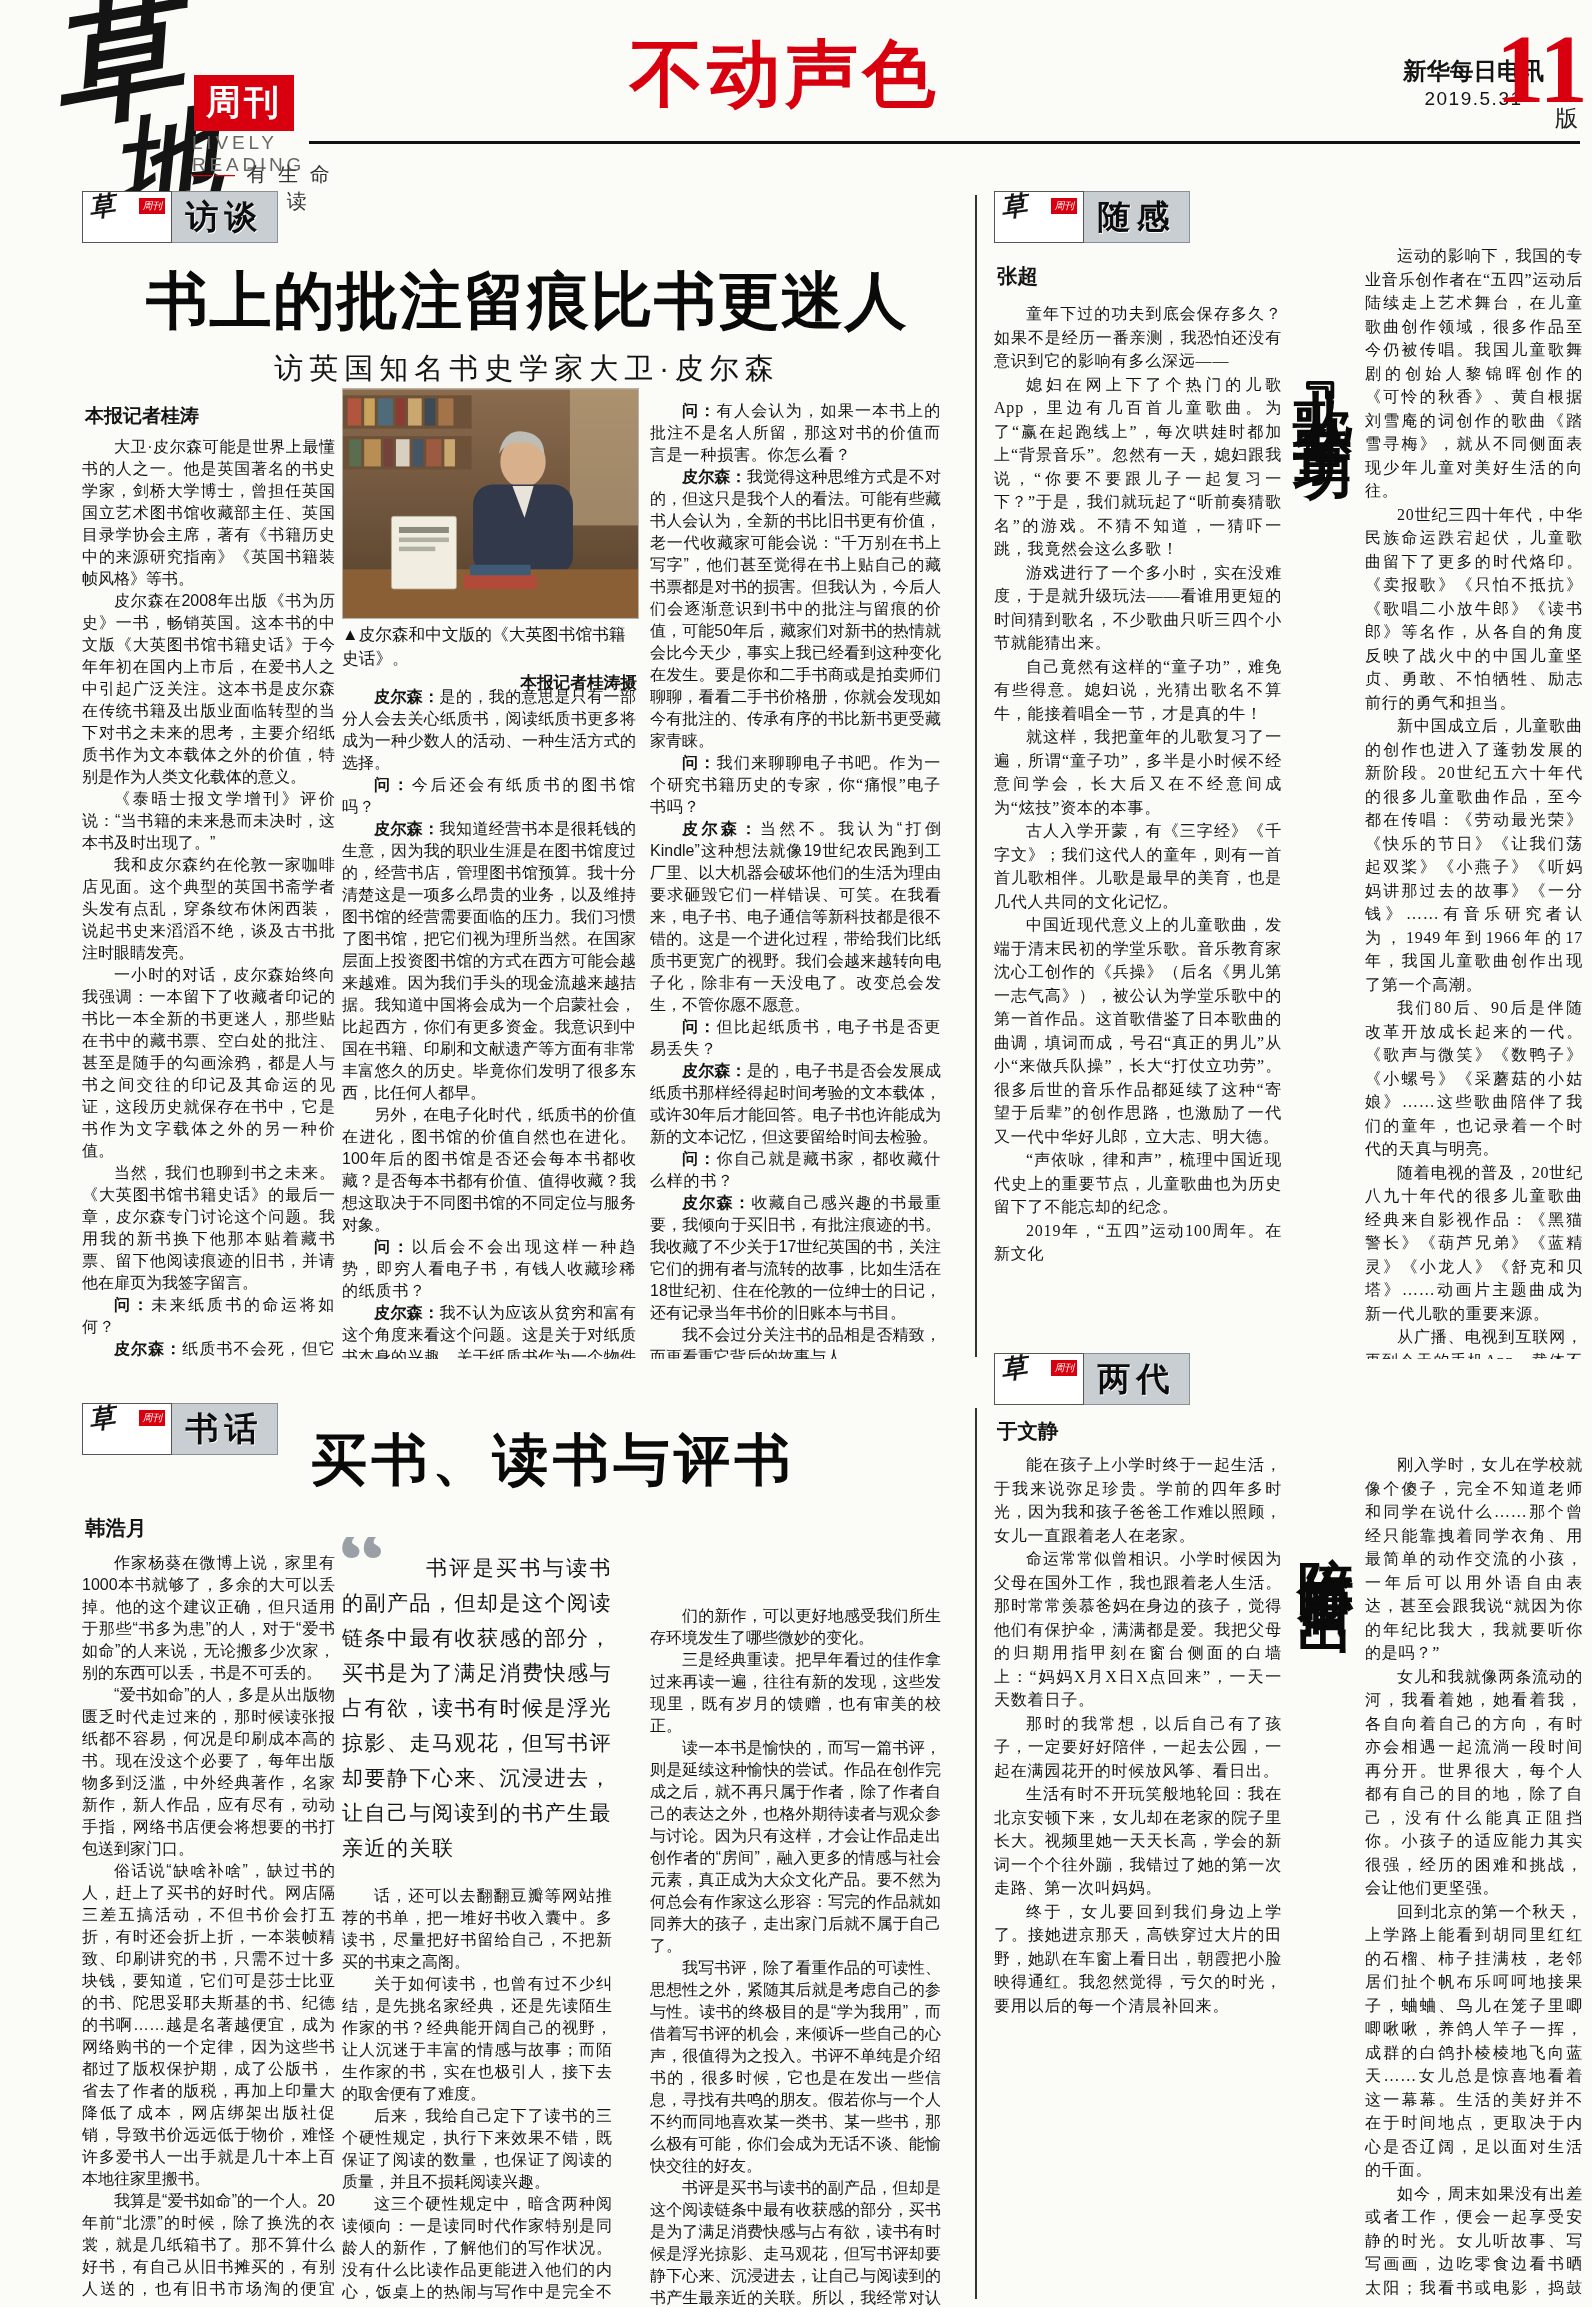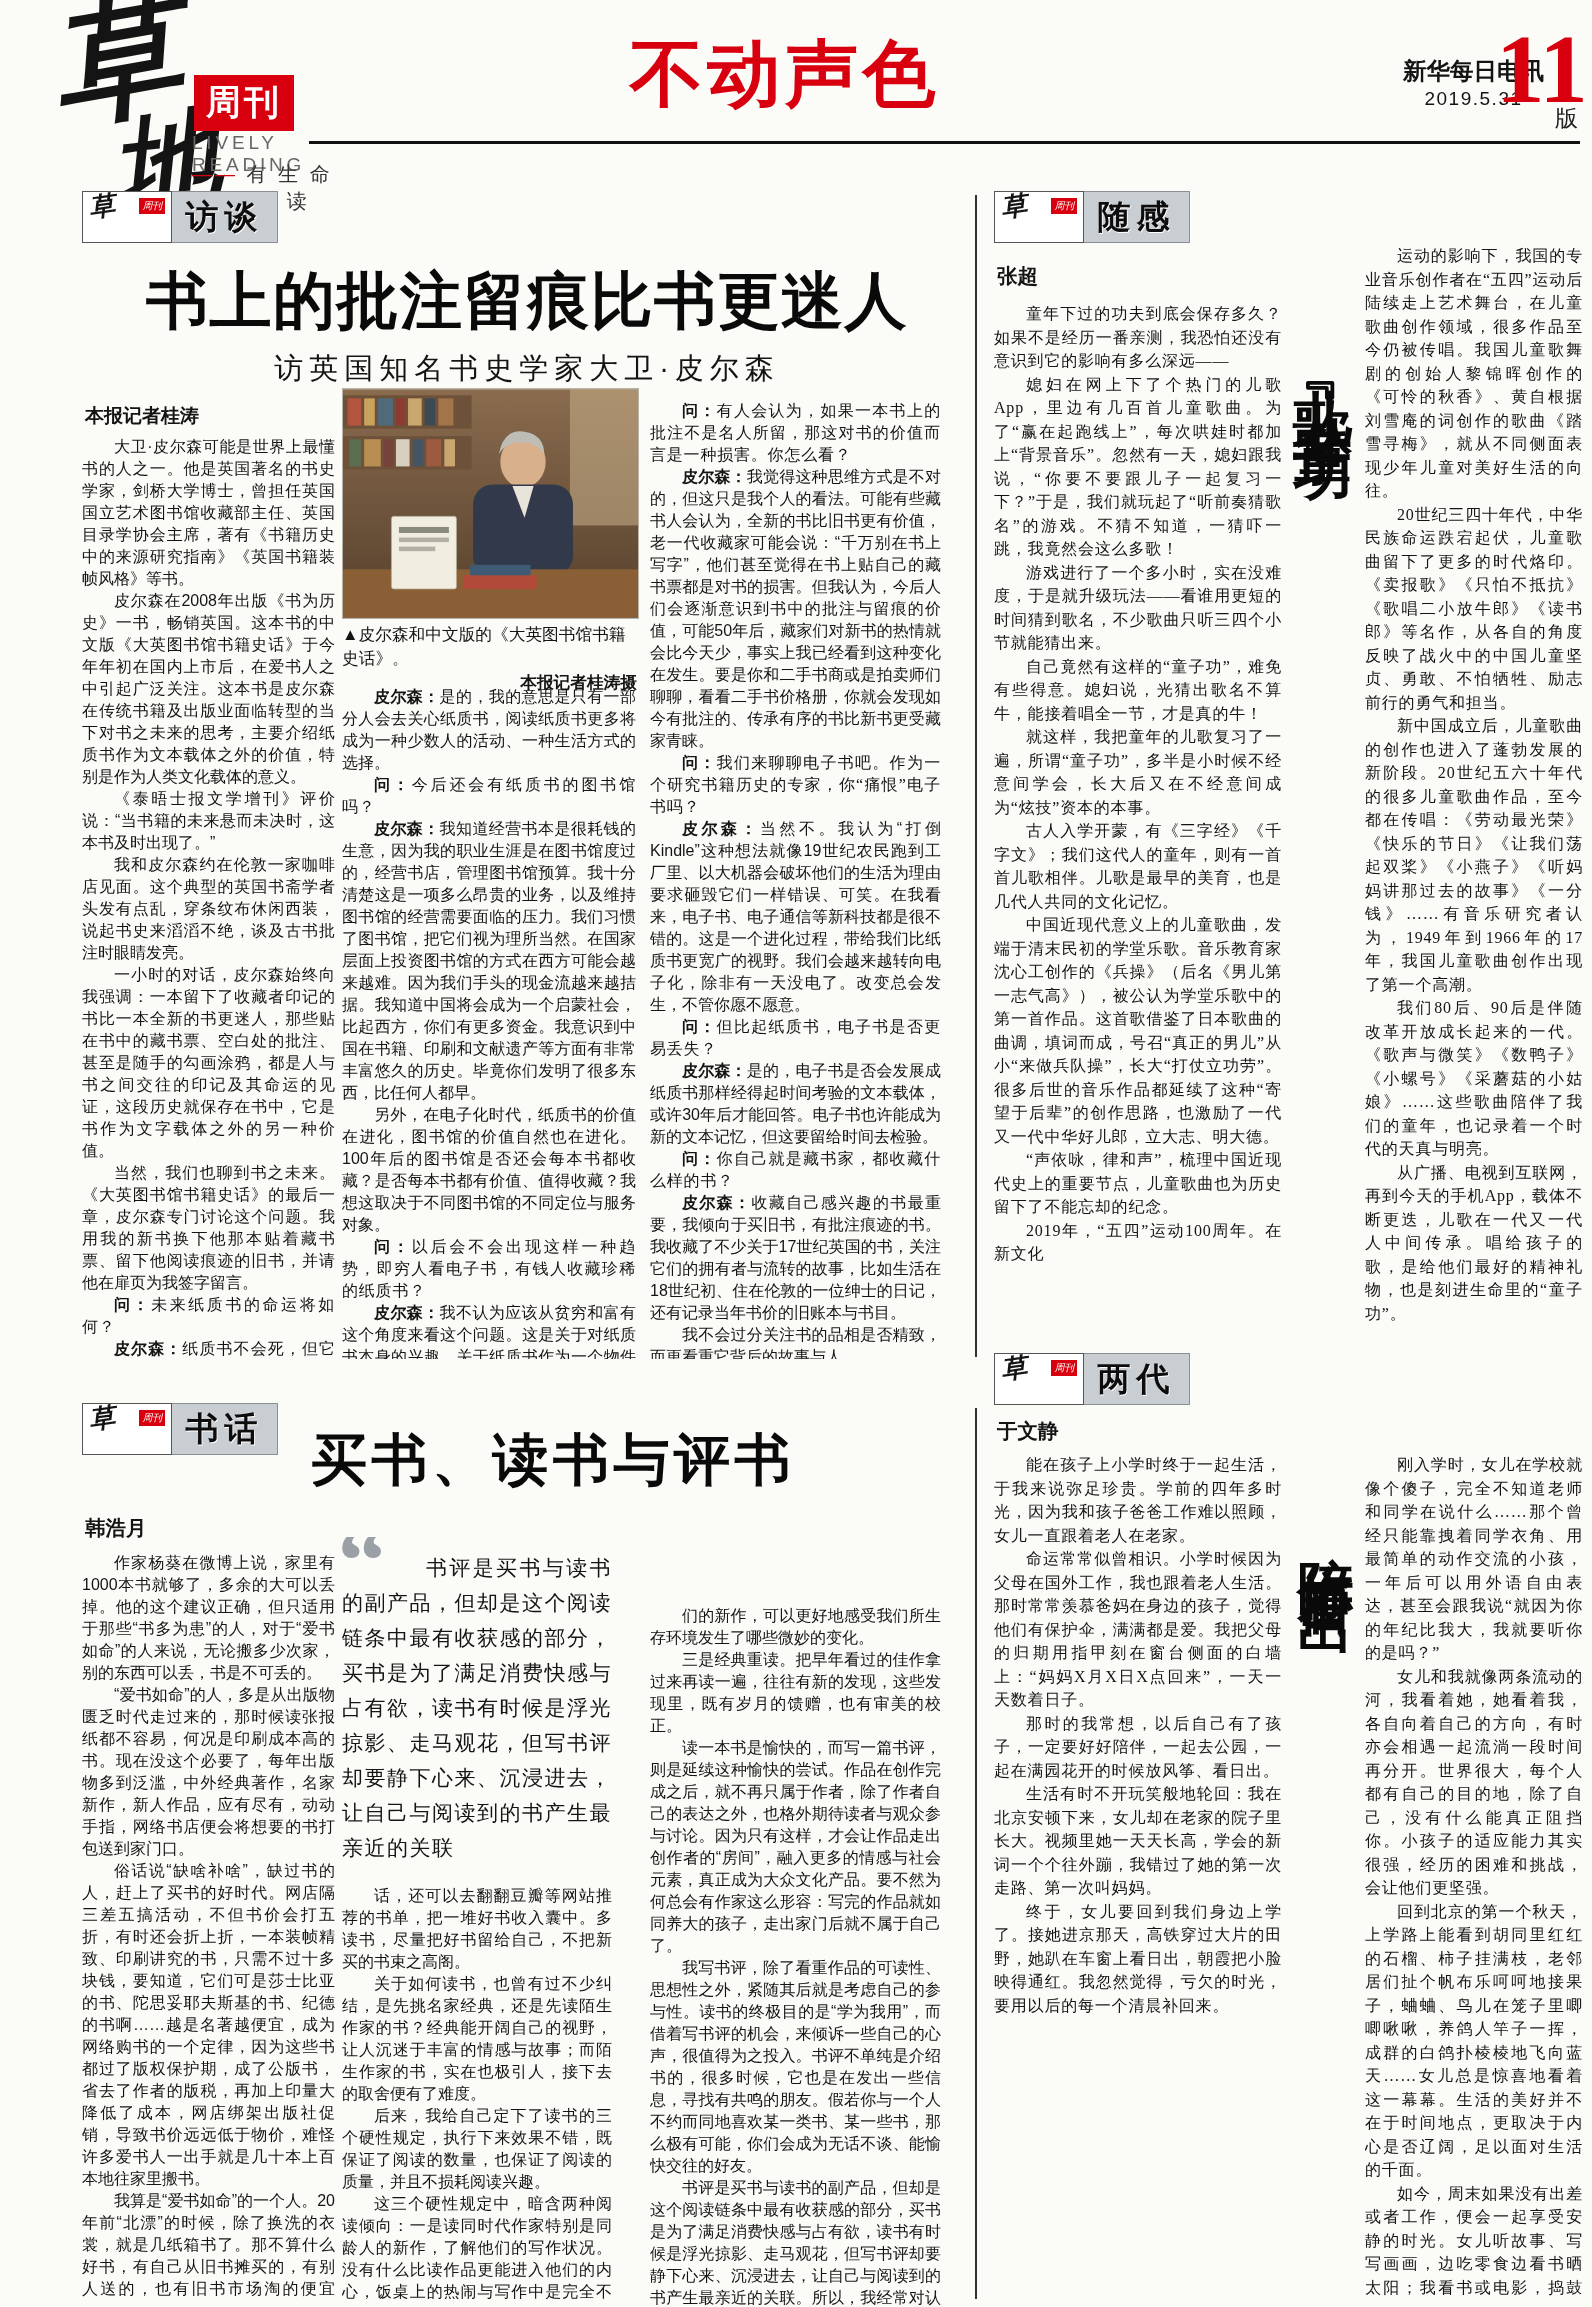--- a/index.html
+++ b/index.html
@@ -191,20 +191,21 @@
       <p>中国近现代意义上的儿童歌曲，发端于清末民初的学堂乐歌。音乐教育家沈心工创作的《兵操》（后名《男儿第一志气高》），被公认为学堂乐歌中的第一首作品。这首歌借鉴了日本歌曲的曲调，填词而成，号召“真正的男儿”从小“来做兵队操”，长大“打仗立功劳”。很多后世的音乐作品都延续了这种“寄望于后辈”的创作思路，也激励了一代又一代中华好儿郎，立大志、明大德。</p>
       <p>“声依咏，律和声”，梳理中国近现代史上的重要节点，儿童歌曲也为历史留下了不能忘却的纪念。</p>
       <p>2019年，“五四”运动100周年。在新文化</p>
     </div>
   <div class="vtitle vt-suigan">儿歌『童子功』</div>
   <div class="col kai" style="left:1365px;top:244px;width:218px;height:1115px;">
       <p>运动的影响下，我国的专业音乐创作者在“五四”运动后陆续走上艺术舞台，在儿童歌曲创作领域，很多作品至今仍被传唱。我国儿童歌舞剧的创始人黎锦晖创作的《可怜的秋香》、黄自根据刘雪庵的词创作的歌曲《踏雪寻梅》，就从不同侧面表现少年儿童对美好生活的向往。</p>
       <p>20世纪三四十年代，中华民族命运跌宕起伏，儿童歌曲留下了更多的时代烙印。《卖报歌》《只怕不抵抗》《歌唱二小放牛郎》《读书郎》等名作，从各自的角度反映了战火中的中国儿童坚贞、勇敢、不怕牺牲、励志前行的勇气和担当。</p>
       <p>新中国成立后，儿童歌曲的创作也进入了蓬勃发展的新阶段。20世纪五六十年代的很多儿童歌曲作品，至今都在传唱：《劳动最光荣》《快乐的节日》《让我们荡起双桨》《小燕子》《听妈妈讲那过去的故事》《一分钱》……有音乐研究者认为，1949年到1966年的17年，我国儿童歌曲创作出现了第一个高潮。</p>
       <p>我们80后、90后是伴随改革开放成长起来的一代。《歌声与微笑》《数鸭子》《小螺号》《采蘑菇的小姑娘》……这些歌曲陪伴了我们的童年，也记录着一个时代的天真与明亮。</p>
+      <p>随着电视的普及，20世纪八九十年代的很多儿童歌曲经典来自影视作品：《黑猫警长》《葫芦兄弟》《蓝精灵》《小龙人》《舒克和贝塔》……动画片主题曲成为新一代儿歌的重要来源。</p>
       <p>从广播、电视到互联网，再到今天的手机App，载体不断更迭，儿歌在一代又一代人中间传承。唱给孩子的歌，是给他们最好的精神礼物，也是刻进生命里的“童子功”。</p>
     </div>
 
   <div class="badge" style="left:82px;top:1403px;">
     <span class="badge-logo">
       <i class="bl-script">草</i>
       <i class="bl-red">周刊</i>
     </span>
     <span class="badge-label">书话</span>
   </div>

